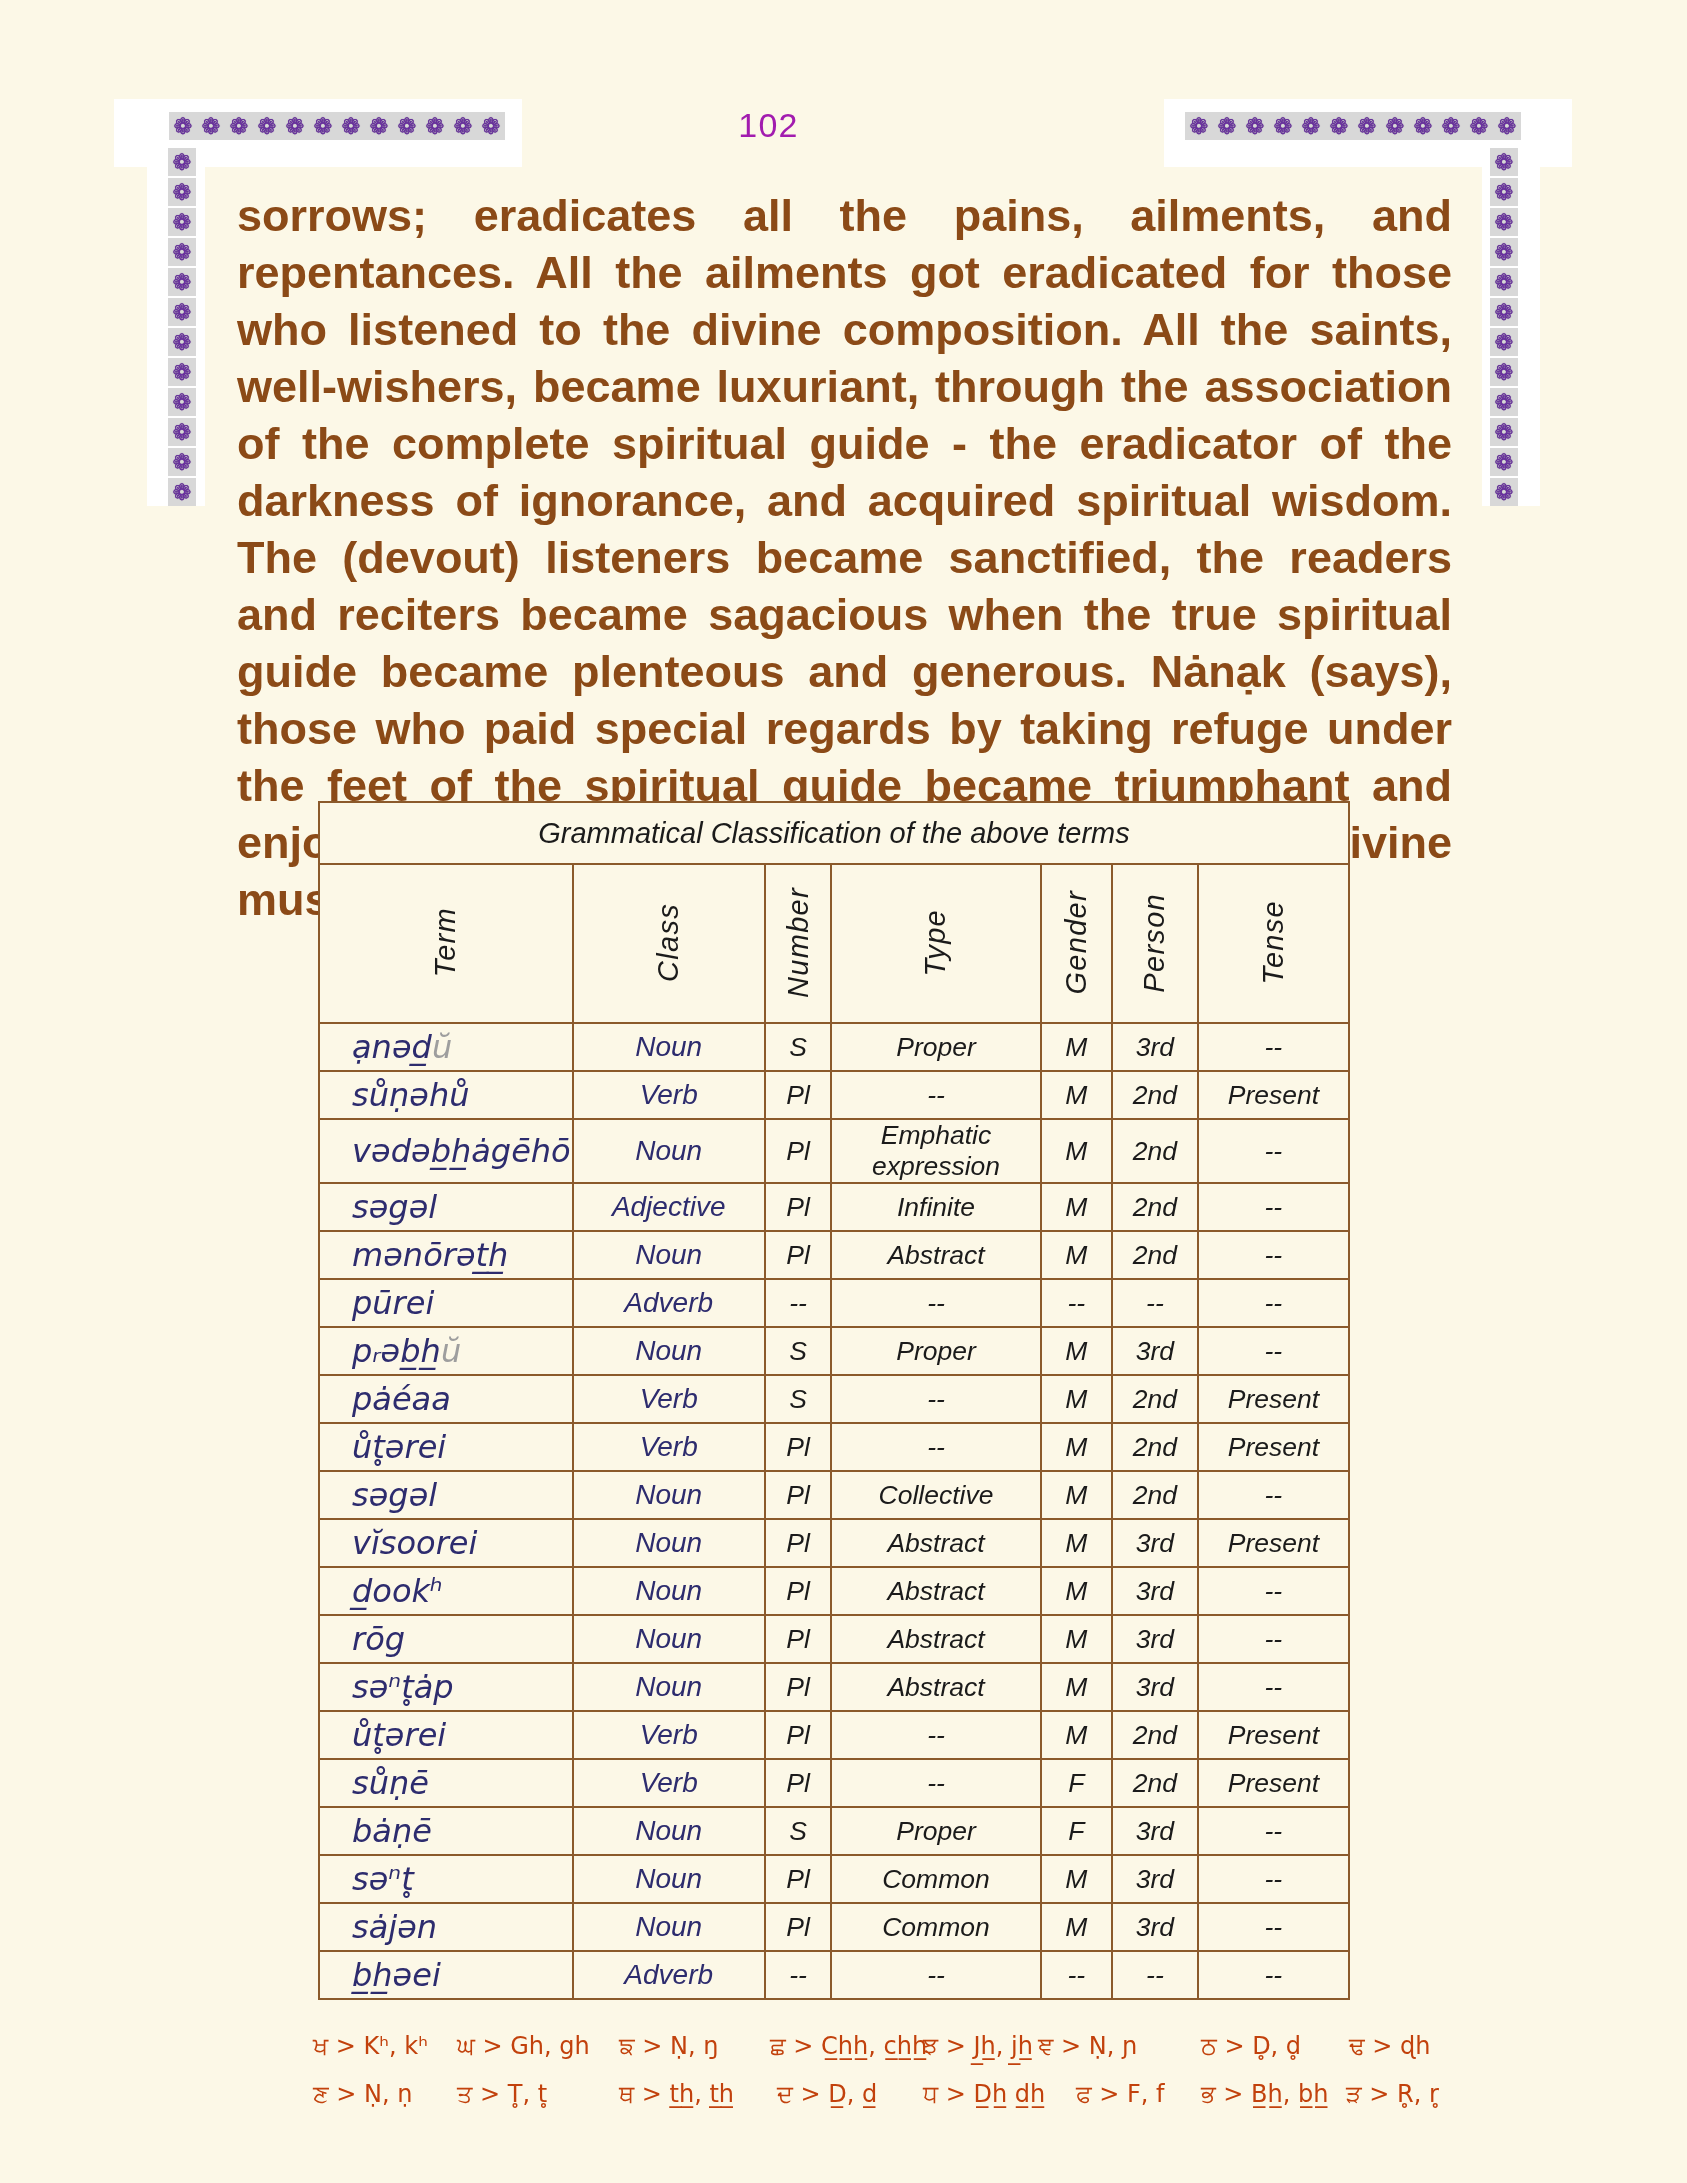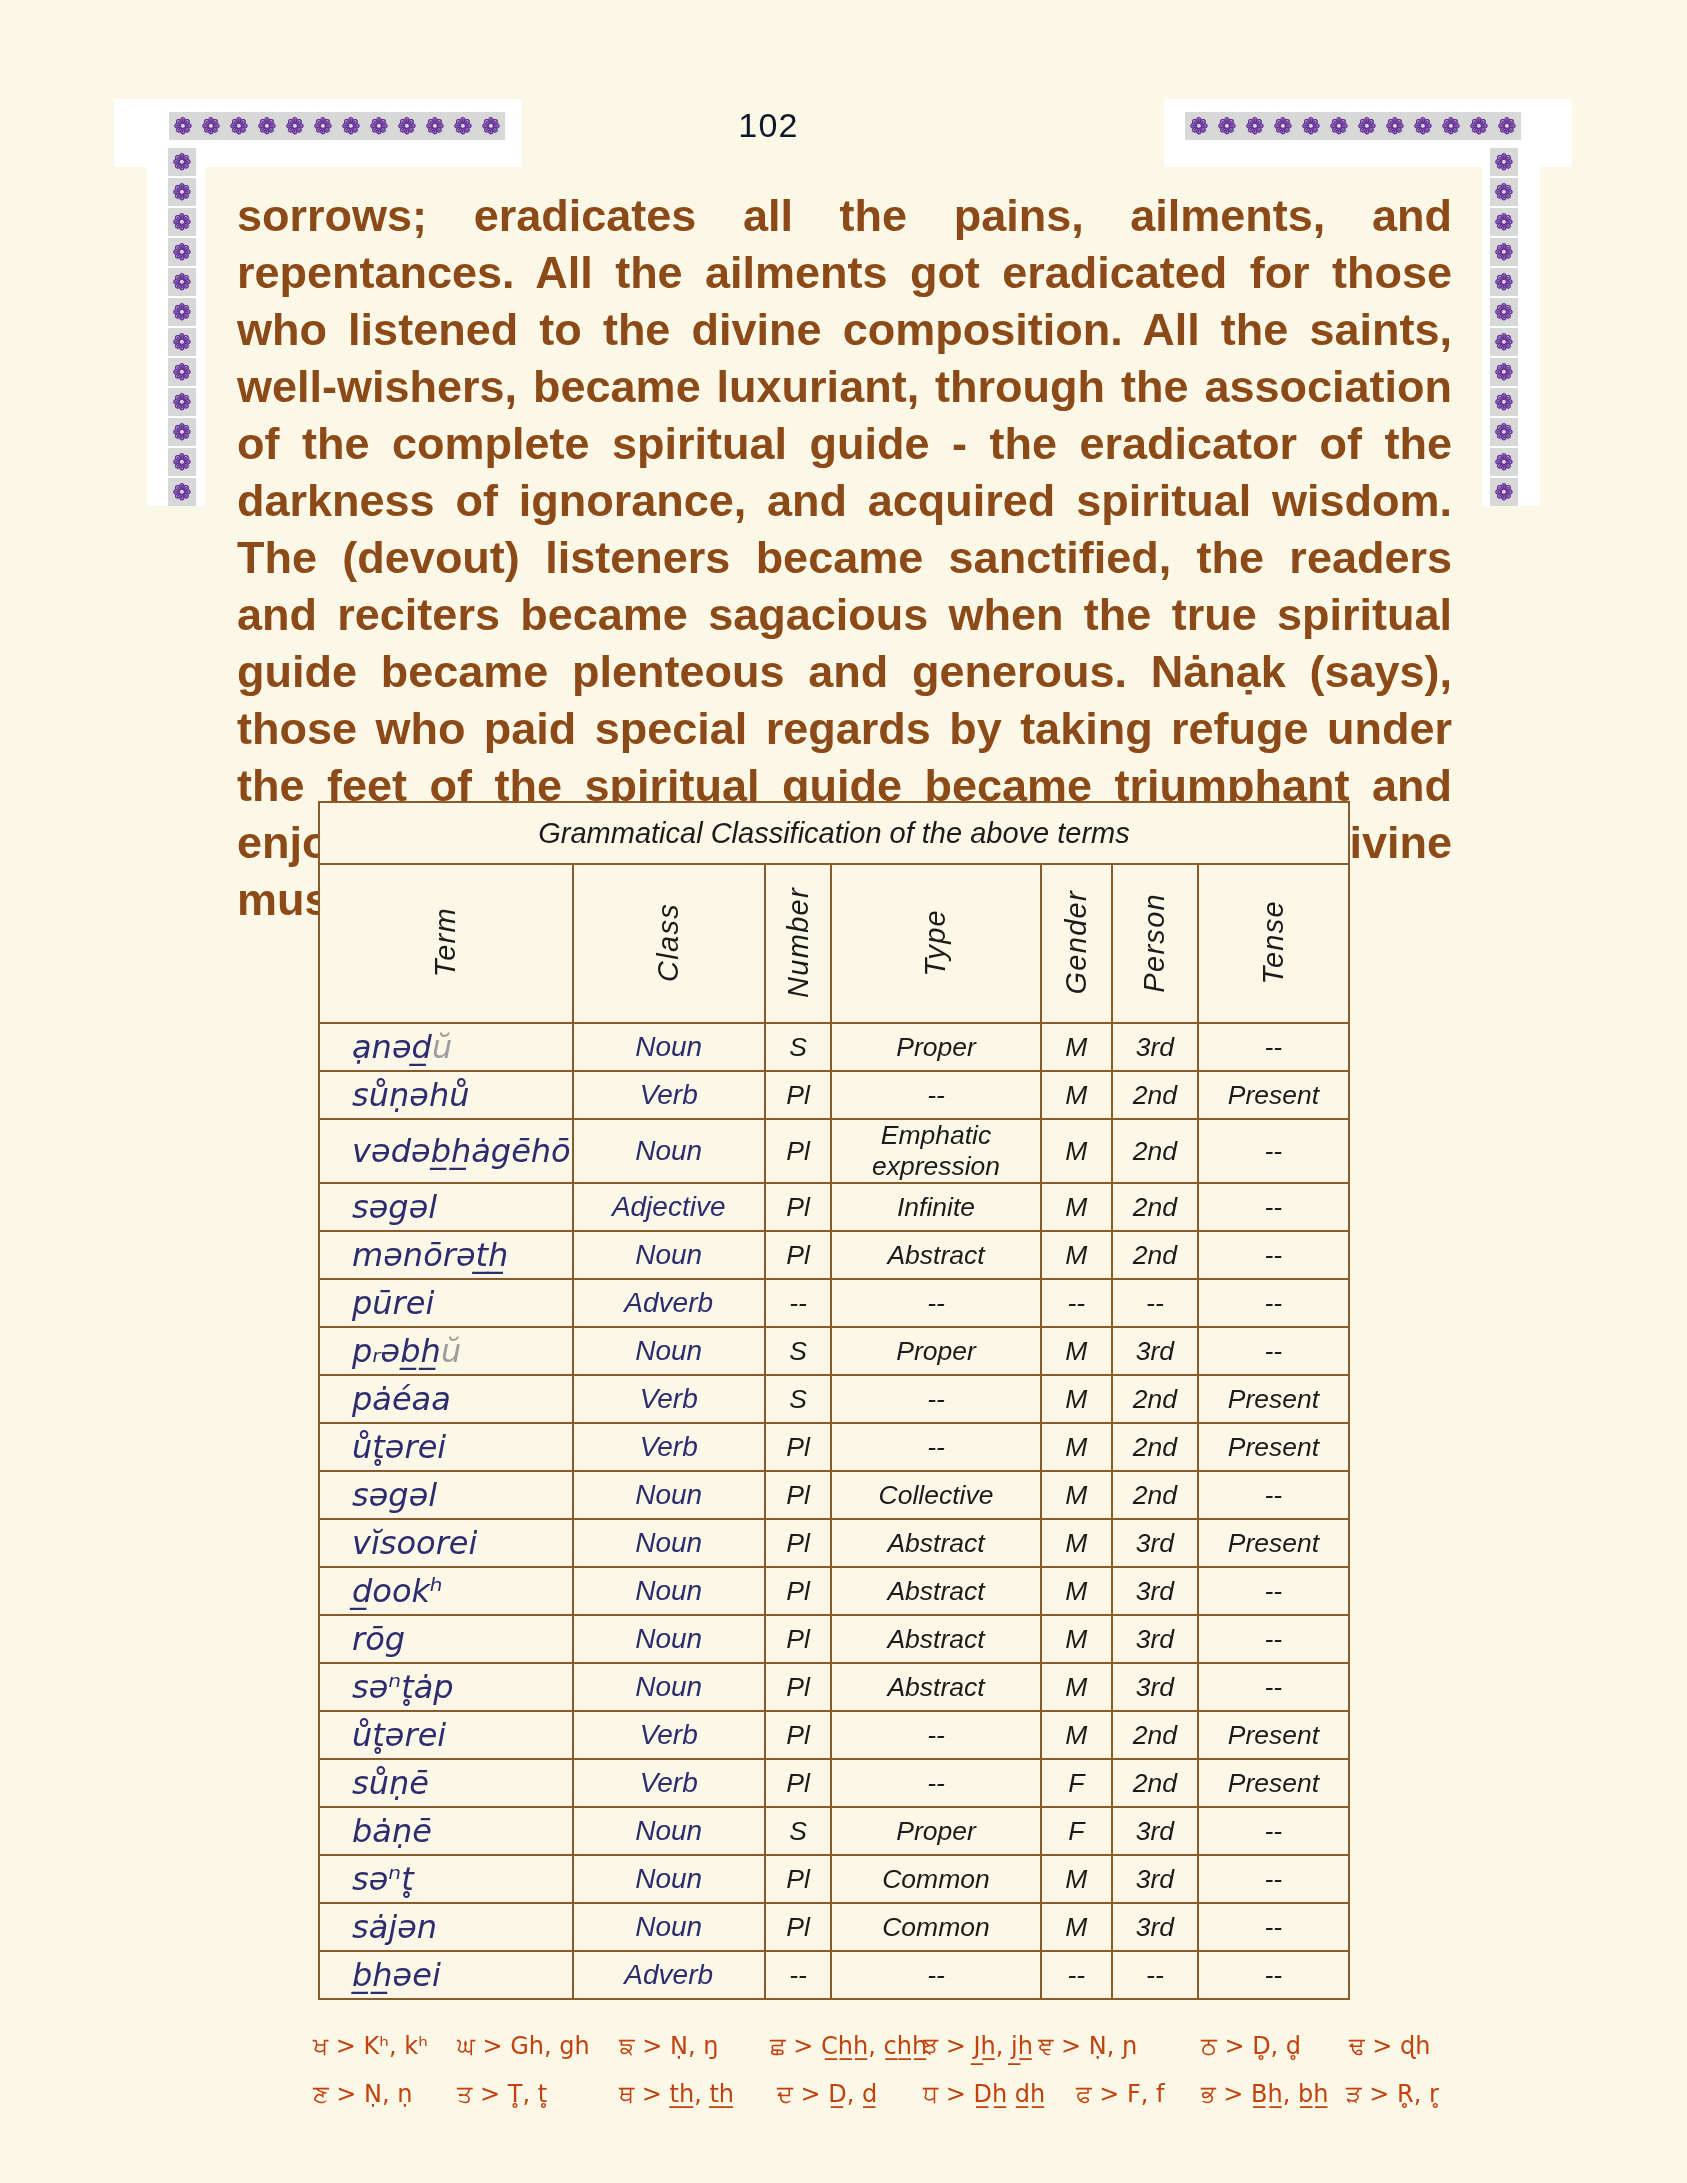--- a/index.html
+++ b/index.html
@@ -23,21 +23,21 @@
   #strip-left{left:168px;}
   #strip-right{left:1490px;}
   .tile{
     display:flex;align-items:center;justify-content:center;
     width:28px;height:28px;background:#D8D8D8;
     color:#6B2FA3;font-size:22.5px;line-height:28px;
     text-shadow:0 0 0.7px #3d1a66;
   }
   .page-number{
     position:absolute;left:0;top:106px;width:1537px;
-    text-align:center;font-size:34px;color:#0f172a;
+    text-align:center;font-size:34px;color:#a21caf;
     font-family:"Liberation Sans",sans-serif;letter-spacing:1.3px;
   }
   .paragraph{
     position:absolute;left:237px;top:187px;width:1215px;
     font-family:"Liberation Sans",sans-serif;
     font-weight:600;
     font-size:45px;line-height:57px;
     color:#8B4A17;
     text-align:justify;
   }

